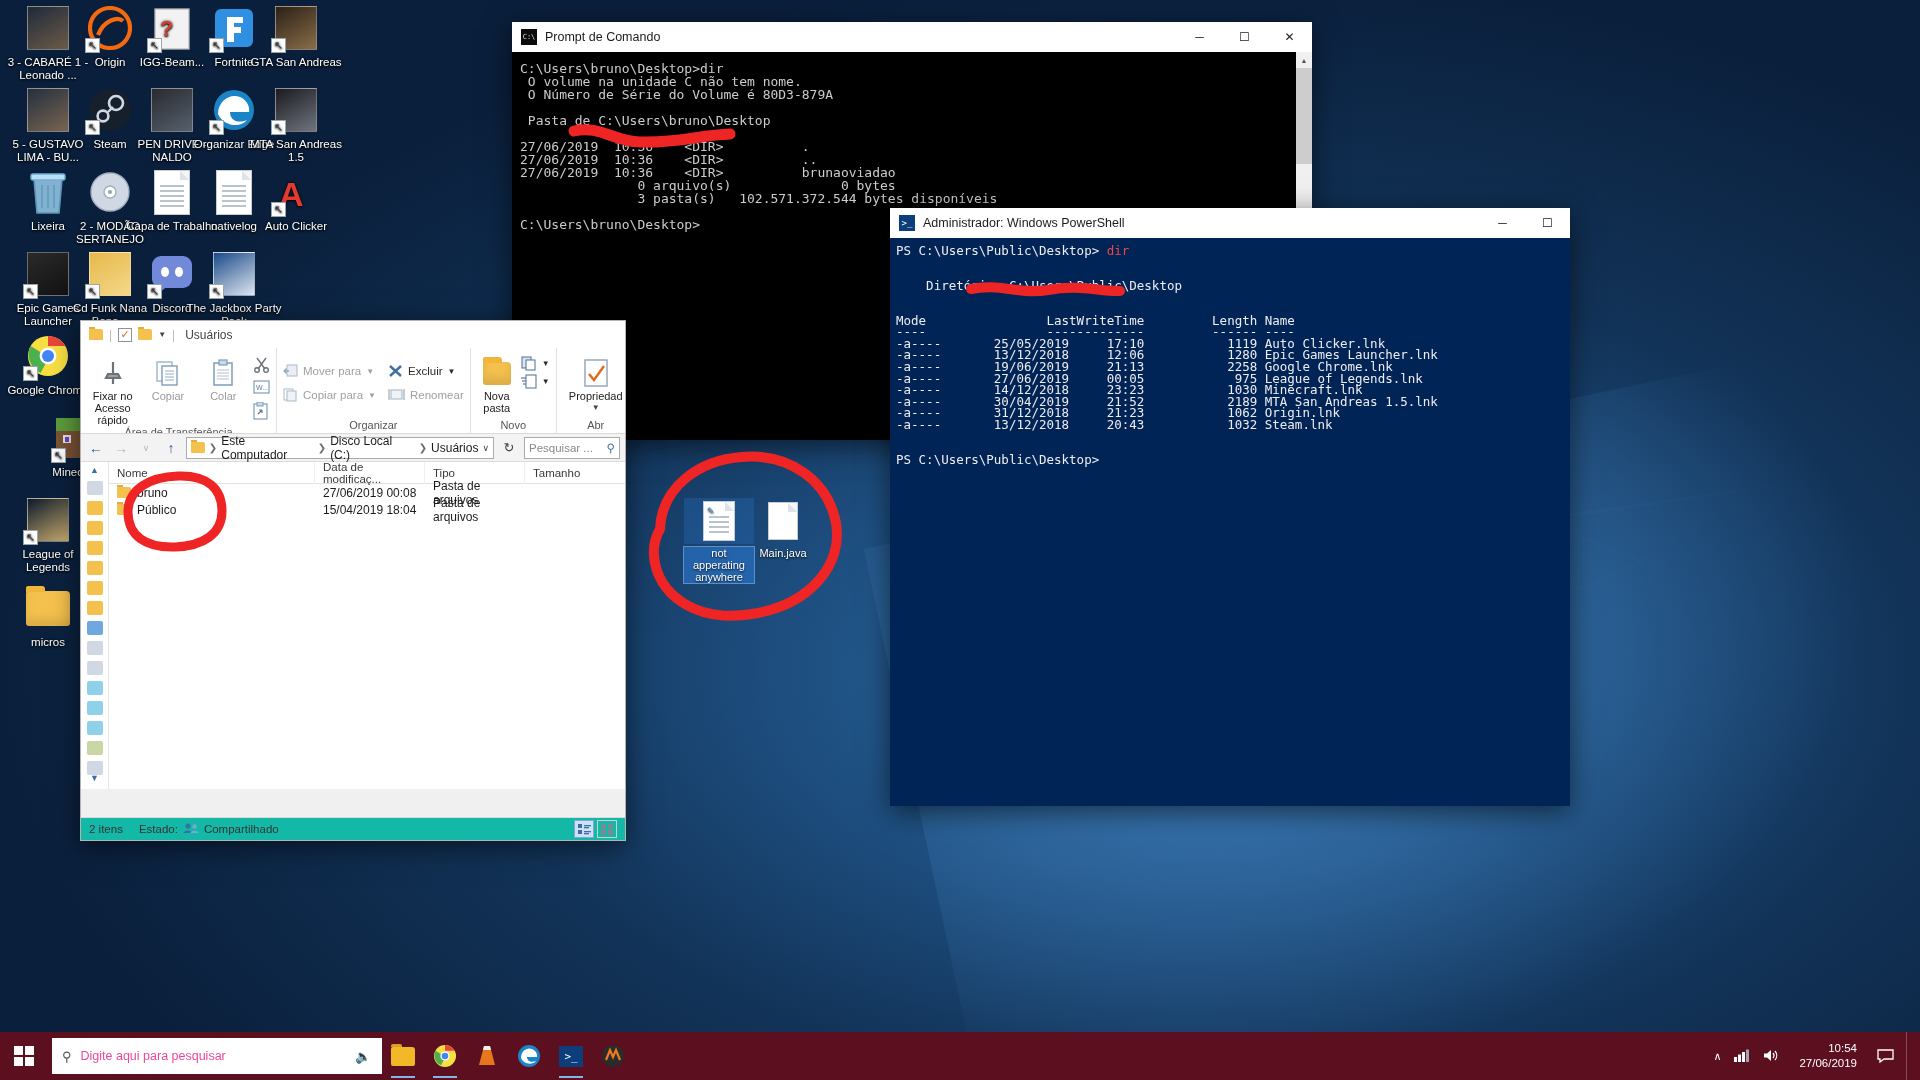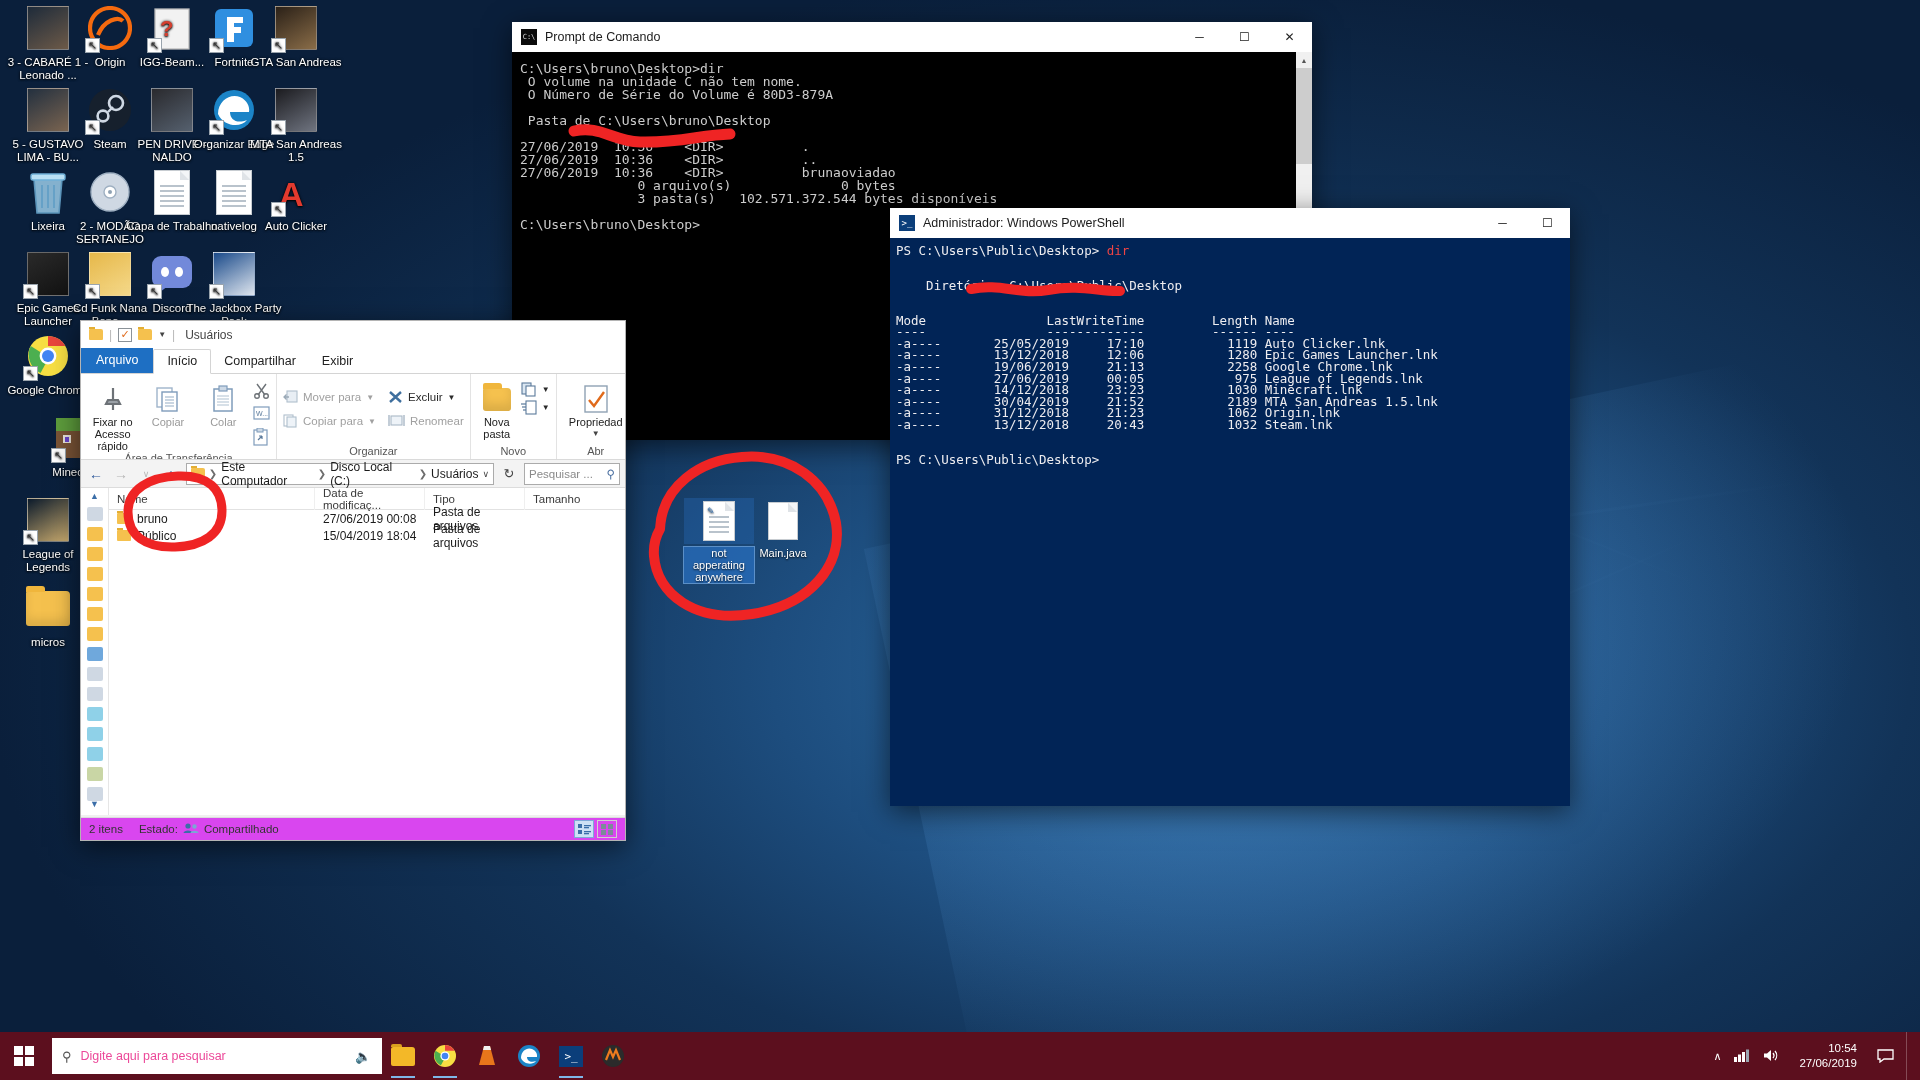--- a/index.html
+++ b/index.html
@@ -128,21 +128,21 @@
   .searchbox{width:96px;height:22px;background:#fff;border:1px solid #ababab;display:flex;align-items:center;padding:0 4px;font-size:11.5px;color:#8a8a8a;}
 
   #expl .body{display:flex;height:327px;background:#fff;}
   #expl .navpane{width:28px;background:#fff;border-right:1px solid #e6e6e6;position:relative;}
   .npico{width:16px;height:14px;margin:6px auto;background:#cfd8e3;border-radius:2px;}
   #expl .listpane{flex:1;position:relative;}
   .colhead{height:22px;border-bottom:1px solid #e2e2e2;display:flex;font-size:11.5px;color:#3a3a3a;align-items:center;background:#fff;}
   .colhead div{padding-left:8px;border-right:1px solid #efefef;height:22px;display:flex;align-items:center;}
   .frow{display:flex;font-size:12px;color:#1b1b1b;height:17px;align-items:center;}
   .frow .nm{display:flex;align-items:center;gap:6px;padding-left:8px;}
-  #expl .statusbar{position:absolute;left:0;right:0;bottom:0;height:23px;background:#d946ef;border-top:1px solid #dcdcdc;display:flex;align-items:center;font-size:11.5px;color:#333;padding:0 8px;gap:16px;}
+  #expl .statusbar{position:absolute;left:0;right:0;bottom:0;height:23px;background:#14b8a6;border-top:1px solid #dcdcdc;display:flex;align-items:center;font-size:11.5px;color:#333;padding:0 8px;gap:16px;}
   .viewtoggles{margin-left:auto;display:flex;gap:3px;}
   .vtg{width:20px;height:18px;border:1px solid #cfcfcf;display:flex;align-items:center;justify-content:center;}
   .vtg.on{background:#cde0f5;border-color:#7fa8d8;}
 
   
   .deskfile{position:absolute;width:70px;text-align:center;color:#fff;font-size:11px;line-height:12px;
     text-shadow:0 1px 2px rgba(0,0,0,.9);}
   .deskfile .glyph{height:46px;display:flex;align-items:center;justify-content:center;margin-bottom:3px;}
   .deskfile.sel .lbl{background:rgba(40,110,190,.75);outline:1px solid rgba(120,175,235,.7);display:inline-block;padding:0 2px;}
   .deskfile.sel .glyph{background:rgba(40,110,190,.35);}
@@ -481,26 +481,20 @@
   <div class="qat">
     <span class="mini-folder"></span>
     <span class="sep">|</span>
     <span class="mini-check">✓</span>
     <span class="mini-folder"></span>
     <span class="chev-d">▼</span>
     <span class="sep">|</span>
     <span class="title">Usuários</span>
   </div>
 
-  <div class="tabs">
-    <div class="tab file">Arquivo</div>
-    <div class="tab active">Início</div>
-    <div class="tab">Compartilhar</div>
-    <div class="tab">Exibir</div>
-  </div>
 
   <div class="ribbon">
 
     <div class="rgroup" style="width:196px">
       <div class="gitems">
         <div class="bigbtn">
           <div class="bi">
             <svg width="26" height="28" viewBox="0 0 26 28">
                 <path d="M13 3 L13 15 M8 15 L18 15 L20 19 L6 19 Z M13 19 L13 25" stroke="#6d7277" stroke-width="2.2" fill="#9aa0a6"></path>
               </svg>

